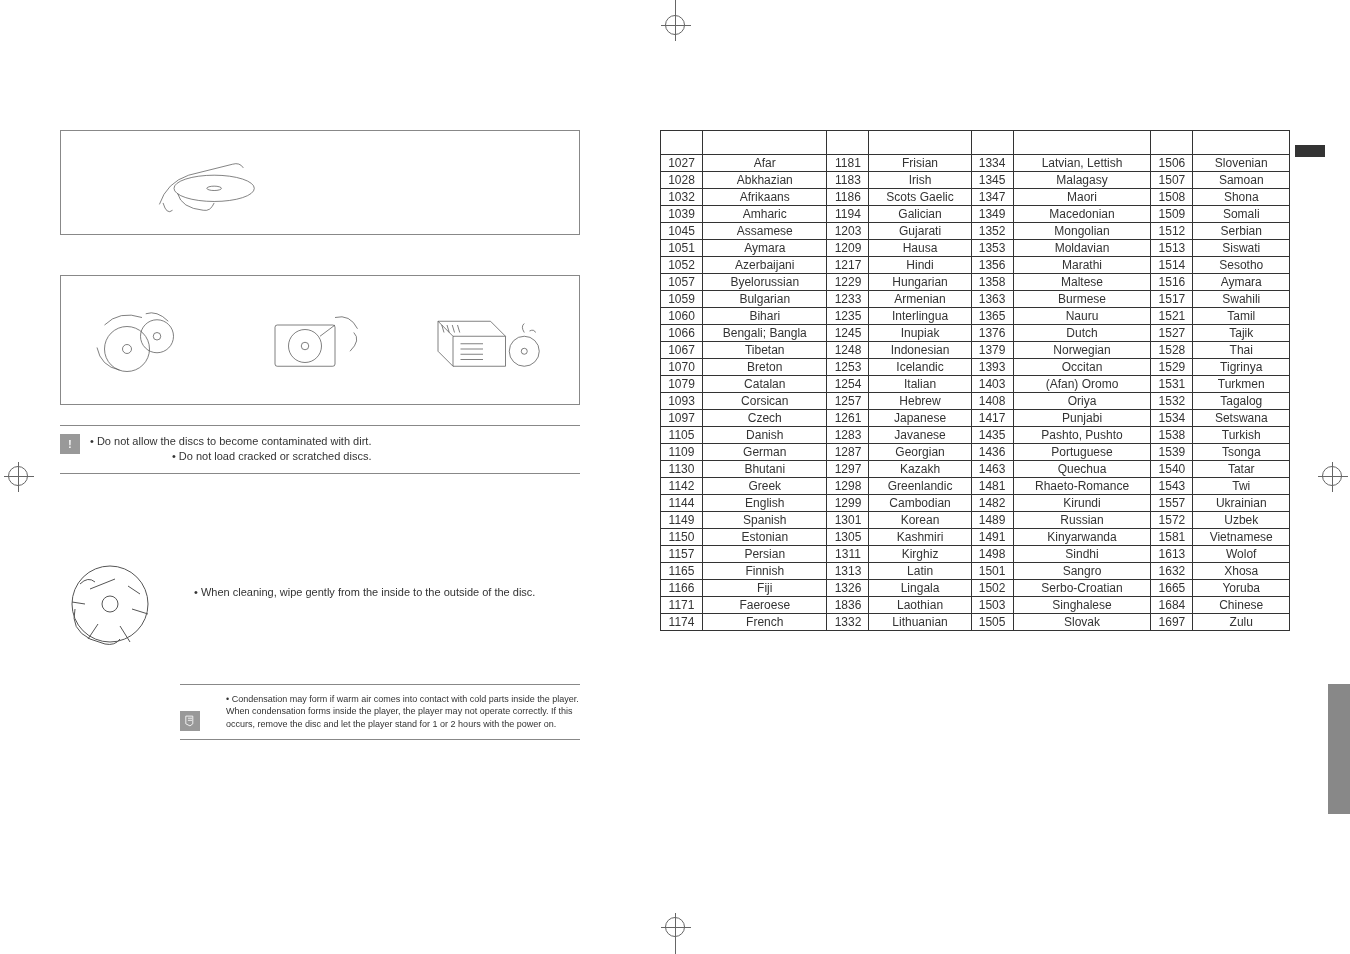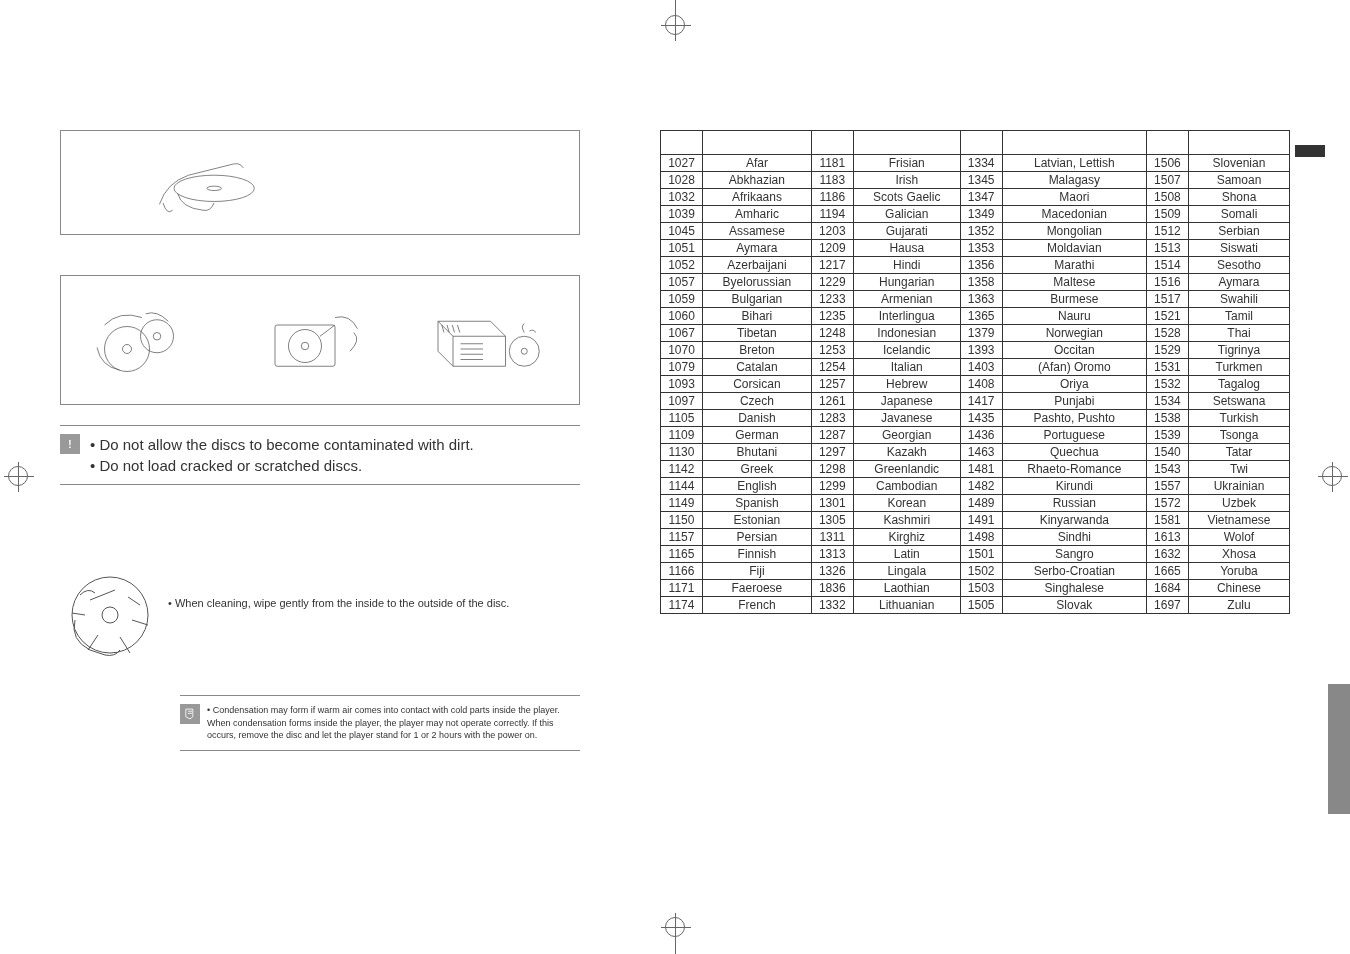--- a/index.html
+++ b/index.html
@@ -102,49 +102,51 @@
       height: 20px;
       background: #999;
       color: #fff;
       display: flex;
       align-items: center;
       justify-content: center;
       font-weight: bold;
       flex-shrink: 0;
     }
     .caution-text p {
-      font-size: 15px;
+      font-size: 11px;
       line-height: 1.4;
+      text-align: right;
     }
     .cleaning-section {
       display: flex;
-      gap: 8px;
+      gap: 34px;
       margin-top: 80px;
       align-items: flex-start;
     }
     .cleaning-illust {
       width: 100px;
       height: 100px;
       flex-shrink: 0;
     }
     .cleaning-text {
       padding-top: 30px;
     }
     .cleaning-text p {
       font-size: 11px;
       line-height: 1.5;
     }
     .note-box {
       border-top: 1px solid #888;
       border-bottom: 1px solid #888;
       padding: 8px 0;
       display: flex;
-      gap: 7px;
+      gap: 26px;
       margin-top: 30px;
       margin-left: 120px;
+      align-items: flex-end;
     }
     .note-icon {
       width: 20px;
       height: 20px;
       background: #999;
       display: flex;
       align-items: center;
       justify-content: center;
       flex-shrink: 0;
     }
@@ -428,20 +430,30 @@
             <td class="code-col">1060</td>
             <td>Bihari</td>
             <td class="code-col">1235</td>
             <td>Interlingua</td>
             <td class="code-col">1365</td>
             <td>Nauru</td>
             <td class="code-col">1521</td>
             <td>Tamil</td>
           </tr>
           <tr>
+            <td class="code-col">1066</td>
+            <td>Bengali; Bangla</td>
+            <td class="code-col">1245</td>
+            <td>Inupiak</td>
+            <td class="code-col">1376</td>
+            <td>Dutch</td>
+            <td class="code-col">1527</td>
+            <td>Tajik</td>
+          </tr>
+          <tr>
             <td class="code-col">1067</td>
             <td>Tibetan</td>
             <td class="code-col">1248</td>
             <td>Indonesian</td>
             <td class="code-col">1379</td>
             <td>Norwegian</td>
             <td class="code-col">1528</td>
             <td>Thai</td>
           </tr>
           <tr>

